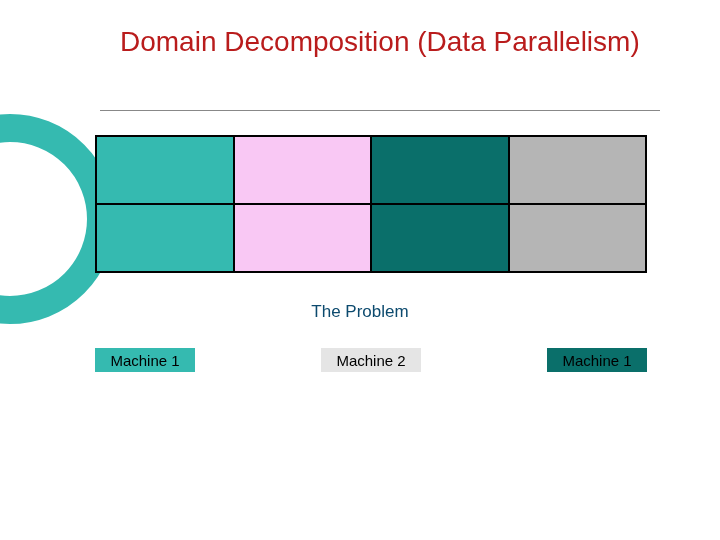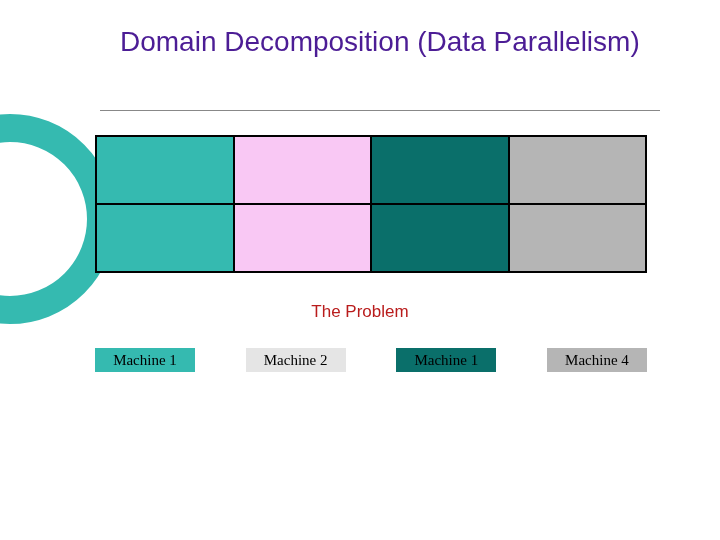--- a/index.html
+++ b/index.html
@@ -17,21 +17,21 @@
     background: transparent;
   }
 
   .title {
     position: absolute;
     left: 120px;
     top: 24px;
     font-size: 28px;
     font-weight: 400;
     line-height: 1.25;
-    color: #4c1d95;
+    color: #b91c1c;
   }
 
   .rule {
     position: absolute;
     left: 100px;
     top: 110px;
     width: 560px;
     border-top: 1px solid #888;
   }
 
@@ -49,31 +49,30 @@
   .row + .row { border-top: 2px solid #000; }
   .cell { flex: 1 1 0; }
   .cell + .cell { border-left: 2px solid #000; }
 
   .caption {
     position: absolute;
     left: 0; right: 0;
     top: 302px;
     text-align: center;
     font-size: 17px;
-    color: #b91c1c;
+    color: #0c4a6e;
   }
 
   .legend {
     position: absolute;
     left: 95px;
     top: 348px;
     width: 552px;
     display: flex;
     justify-content: space-between;
-    font-family: Liberation Serif, serif;
   }
   .swatch {
     width: 100px;
     height: 24px;
     display: flex;
     align-items: center;
     justify-content: center;
     font-size: 15px;
     color: #000;
   }
@@ -103,16 +102,15 @@
       <div class="cell" style="background:#b5b5b5"></div>
     </div>
   </div>
 
   <div class="caption">The Problem</div>
 
   <div class="legend">
     <div class="swatch" style="background:#35bab0">Machine 1</div>
     <div class="swatch" style="background:#e5e5e5">Machine 2</div>
     <div class="swatch" style="background:#0a6f6a">Machine 1</div>
-    <div class="swatch" style="background:#b5b5b5">Machine 4</div>
   </div>
 
 </div>
 
 </body></html>

